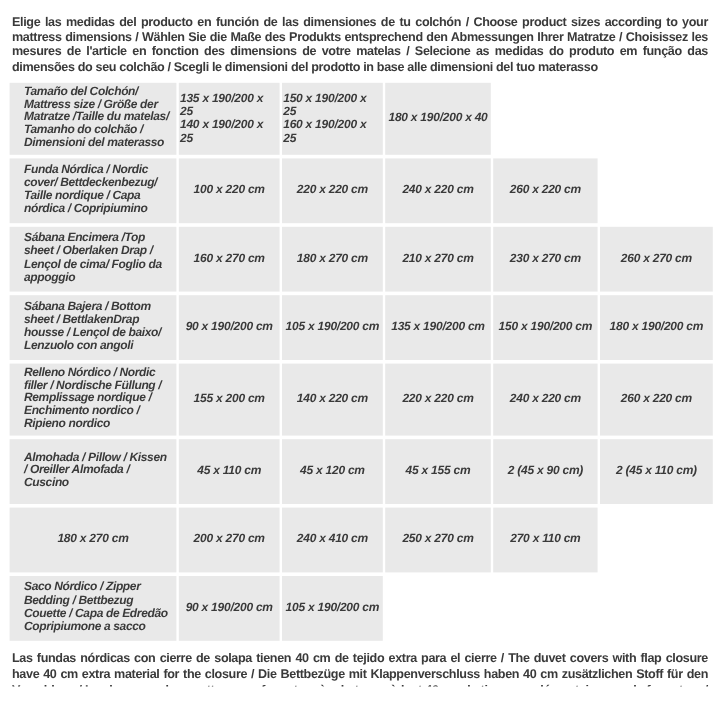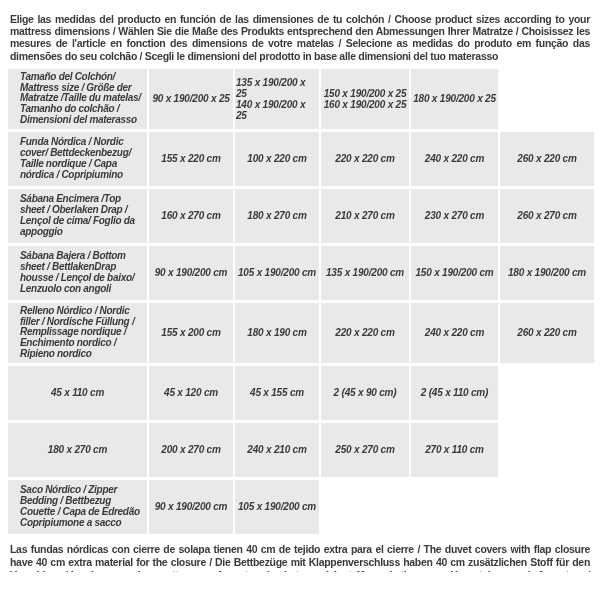--- a/index.html
+++ b/index.html
@@ -56,31 +56,29 @@
 <body>
 
 <div class="page">
 
   <div class="intro">Elige las medidas del producto en función de las dimensiones de tu colchón / Choose product sizes according to your mattress dimensions / Wählen Sie die Maße des Produkts entsprechend den Abmessungen Ihrer Matratze / Choisissez les mesures de l'article en fonction des dimensions de votre matelas / Selecione as medidas do produto em função das dimensões do seu colchão / Scegli le dimensioni del prodotto in base alle dimensioni del tuo materasso</div>
 
   <div class="sizetable">
 
     <div class="trow tall">
       <div class="cell label">Tamaño del Colchón/ Mattress size / Größe der Matratze /Taille du matelas/ Tamanho do colchão / Dimensioni del materasso</div>
-      <div class="cell">90 x 190/200 x 25</div>
       <div class="cell">135 x 190/200 x 25
 140 x 190/200 x 25</div>
       <div class="cell">150 x 190/200 x 25
 160 x 190/200 x 25</div>
-      <div class="cell">180 x 190/200 x 25</div>
+      <div class="cell">180 x 190/200 x 40</div>
     </div>
 
     <div class="trow">
       <div class="cell label">Funda Nórdica /  Nordic cover/ Bettdeckenbezug/ Taille nordique  / Capa nórdica / Copripiumino</div>
-      <div class="cell">155 x 220 cm</div>
       <div class="cell">100 x 220 cm</div>
       <div class="cell">220 x 220 cm</div>
       <div class="cell">240 x 220 cm</div>
       <div class="cell">260 x 220 cm</div>
     </div>
 
     <div class="trow">
       <div class="cell label">Sábana Encimera /Top sheet / Oberlaken Drap / Lençol de cima/ Foglio da appoggio</div>
       <div class="cell">160 x 270 cm</div>
       <div class="cell">180 x 270 cm</div>
@@ -94,38 +92,39 @@
       <div class="cell">90 x 190/200 cm</div>
       <div class="cell">105 x 190/200 cm</div>
       <div class="cell">135 x 190/200 cm</div>
       <div class="cell">150 x 190/200 cm</div>
       <div class="cell">180 x 190/200 cm</div>
     </div>
 
     <div class="trow tall">
       <div class="cell label">Relleno Nórdico / Nordic filler / Nordische Füllung / Remplissage nordique / Enchimento nordico / Ripieno nordico</div>
       <div class="cell">155 x 200 cm</div>
-      <div class="cell">180 x 190 cm</div>
+      <div class="cell">140 x 220 cm</div>
       <div class="cell">220 x 220 cm</div>
       <div class="cell">240 x 220 cm</div>
       <div class="cell">260 x 220 cm</div>
     </div>
 
     <div class="trow">
+      <div class="cell label">Almohada  / Pillow / Kissen / Oreiller Almofada / Cuscino</div>
       <div class="cell">45 x 110 cm</div>
       <div class="cell">45 x 120 cm</div>
       <div class="cell">45 x 155 cm</div>
       <div class="cell">2 (45 x 90 cm)</div>
       <div class="cell">2 (45 x 110 cm)</div>
     </div>
 
     <div class="trow">
       <div class="cell">180 x 270 cm</div>
       <div class="cell">200 x 270 cm</div>
-      <div class="cell">240 x 210 cm</div>
+      <div class="cell">240 x 410 cm</div>
       <div class="cell">250 x 270 cm</div>
       <div class="cell">270 x 110 cm</div>
     </div>
 
     <div class="trow">
       <div class="cell label">Saco Nórdico / Zipper Bedding / Bettbezug Couette  / Capa de Edredão Copripiumone a sacco</div>
       <div class="cell">90 x 190/200 cm</div>
       <div class="cell">105 x 190/200 cm</div>
       <div class="cell blank"></div>
       <div class="cell blank"></div>

